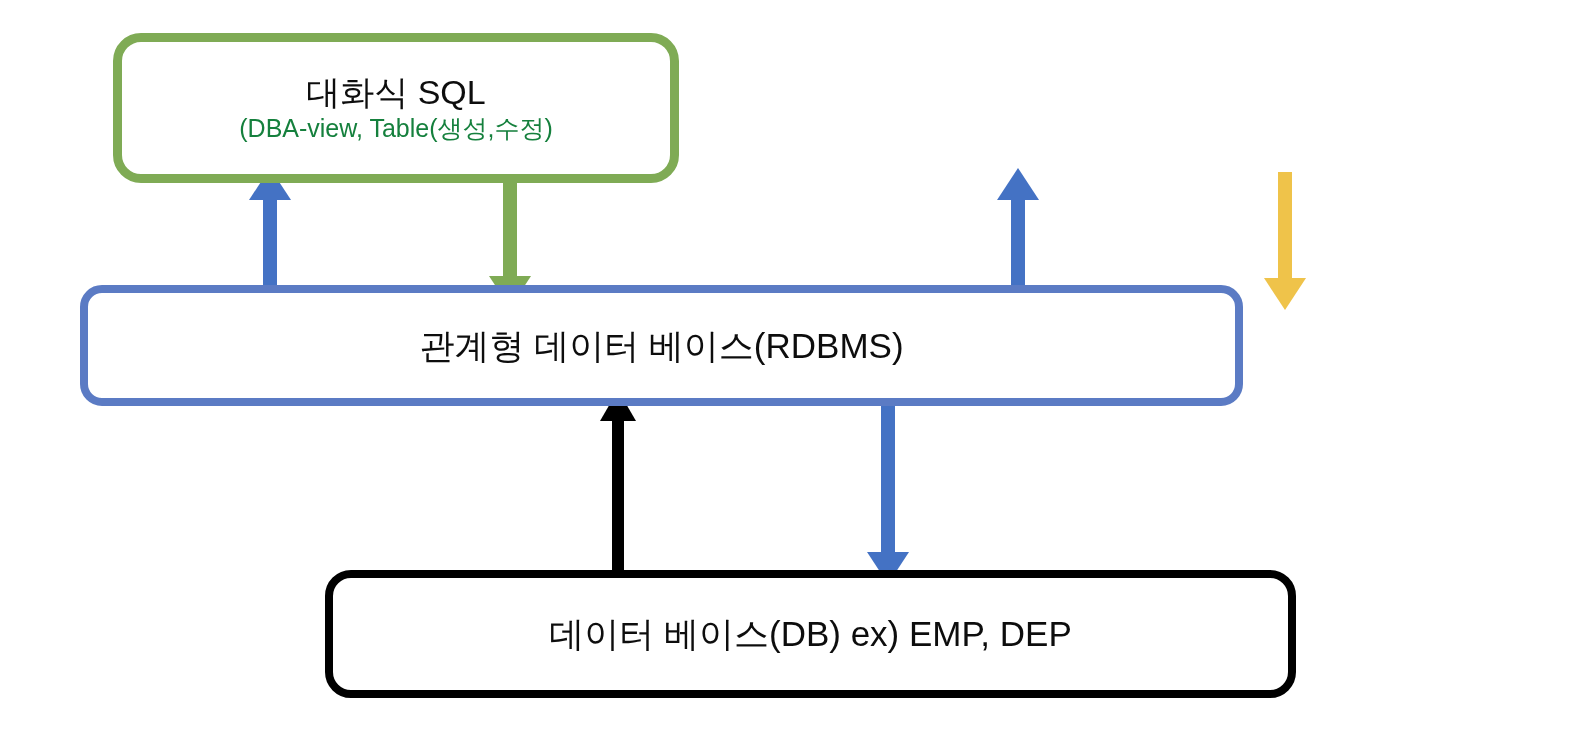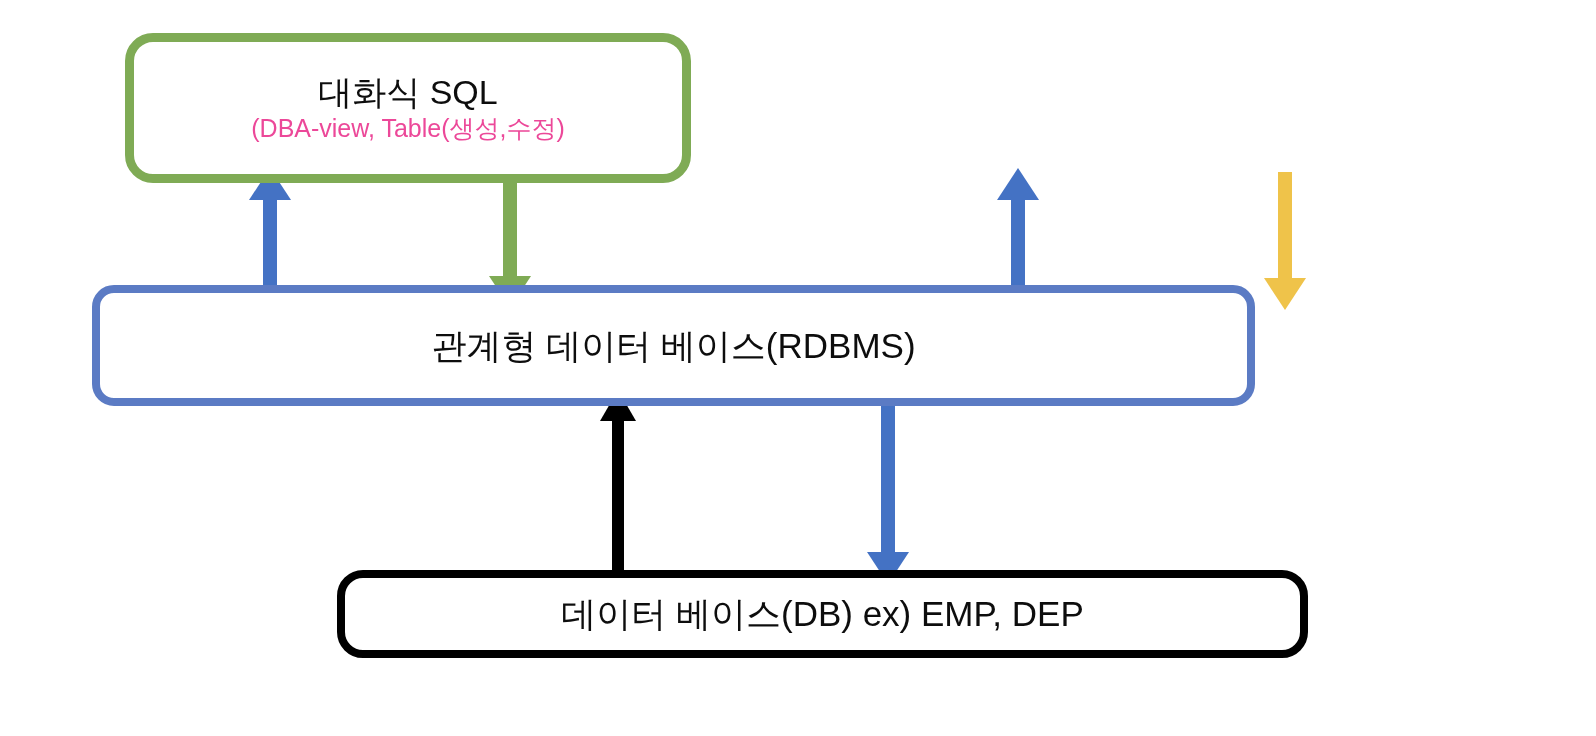--- a/index.html
+++ b/index.html
@@ -20,29 +20,28 @@
   .node {
     position: absolute;
     box-sizing: border-box;
     background: #ffffff;
     display: flex;
     flex-direction: column;
     align-items: center;
     justify-content: center;
     text-align: center;
     z-index: 3;
-    margin-left: 12px;
   }
   .node .title {
     color: #0d0d0d;
     white-space: nowrap;
     line-height: 1.12;
   }
   .node .subtitle {
-    color: #ec4899;
+    color: #15803d;
     white-space: nowrap;
     line-height: 1.15;
   }
 
   
   #node-interactive-sql {
     left: 113px;
     top: 33px;
     width: 566px;
     height: 150px;
@@ -73,21 +72,21 @@
     border: 8px solid #5B7BC4;
     border-radius: 22px;
   }
   #node-rdbms .title { font-size: 35px; }
 
   
   #node-database {
     left: 325px;
     top: 570px;
     width: 971px;
-    height: 88px;
+    height: 128px;
     border: 8px solid #000000;
     border-radius: 26px;
   }
   #node-database .title { font-size: 35px; }
 
   
   .arrow { position: absolute; z-index: 1; }
   .arrow svg { display: block; overflow: visible; }
 </style>
 </head>

